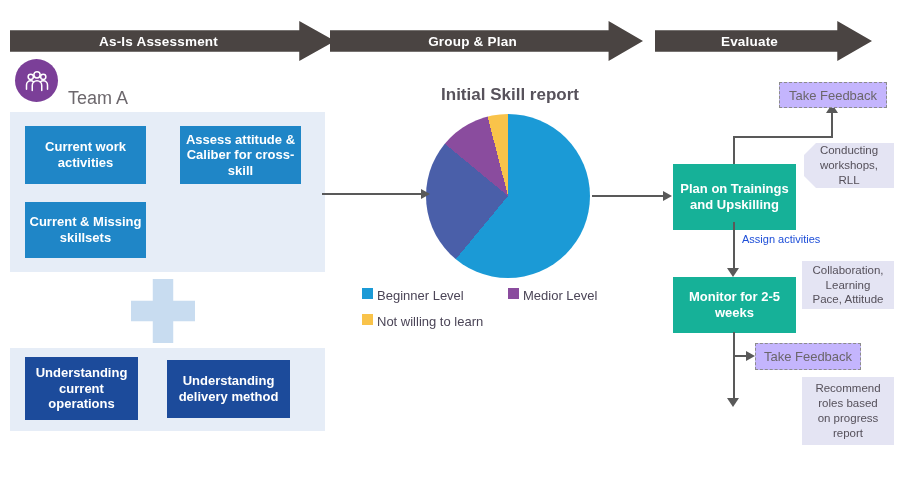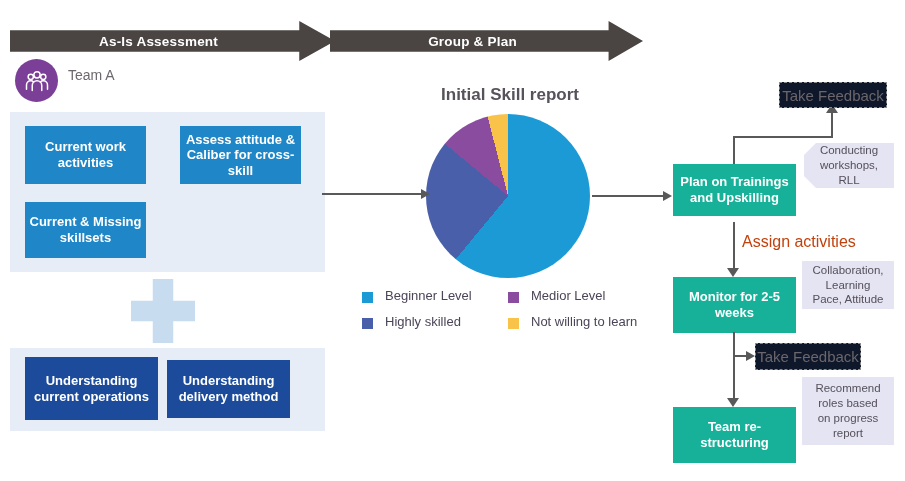--- a/index.html
+++ b/index.html
@@ -19,89 +19,92 @@
   .banner .lbl{transform:translateX(-14px)}
   .arr-a{clip-path:polygon(0 23%,89% 23%,89% 0,100% 50%,89% 100%,89% 77%,0 77%)}
   .arr-c{clip-path:polygon(0 23%,84% 23%,84% 0,100% 50%,84% 100%,84% 77%,0 77%)}
   .banner1{left:10px;width:325px}
   .banner2{left:330px;width:313px}
   .banner3{left:655px;width:217px}
 
   
   .team-circle{position:absolute;left:15px;top:59px;width:43px;height:43px;border-radius:50%;
     background:var(--team-purple);display:flex;align-items:center;justify-content:center}
-  .team-label{position:absolute;left:68px;top:67px;font-size:14px;color:#6d686d}
+  .team-label{position:absolute;left:68px;top:88px;font-size:18px;color:#6d686d}
 
   
   .panel{position:absolute;background:var(--panel)}
   .panel1{left:10px;top:112px;width:315px;height:160px}
   .panel2{left:10px;top:348px;width:315px;height:83px}
   .plus{position:absolute;left:131px;top:279px;width:64px;height:64px;background:var(--plus);
     clip-path:polygon(34% 0,66% 0,66% 34%,100% 34%,100% 66%,66% 66%,66% 100%,34% 100%,34% 66%,0 66%,0 34%,34% 34%)}
   .pbox{position:absolute;display:flex;align-items:center;justify-content:center;text-align:center;
     color:#fff;font-weight:bold;font-size:13px;line-height:1.2;padding:2px 4px}
   .blue{background:var(--box-blue)}
   .dark{background:var(--box-dark)}
   .bb1{left:25px;top:126px;width:121px;height:58px}
   .bb2{left:180px;top:126px;width:121px;height:58px}
   .bb3{left:25px;top:202px;width:121px;height:56px}
   .bb4{left:180px;top:202px;width:121px;height:56px}
-  .db1{left:25px;top:357px;width:133px;height:63px}
+  .db1{left:25px;top:357px;width:113px;height:63px}
   .db2{left:167px;top:360px;width:123px;height:58px}
 
   
   .pie-title{position:absolute;left:370px;top:85px;width:280px;text-align:center;
     font-size:17px;font-weight:bold;color:var(--title-text)}
   .pie{position:absolute;left:426px;top:114px;width:164px;height:164px;border-radius:50%}
   .legend{position:absolute;left:362px;top:288px;display:grid;
     grid-template-columns:146px auto;row-gap:11px}
-  .legend-item{display:flex;align-items:flex-end;gap:12px}
+  .legend-item{display:flex;align-items:flex-start;gap:4px}
   .legend-swatch{width:11px;height:11px;flex:0 0 11px}
   .legend-label{font-size:13px;color:#4b4557}
 
   
   .hline,.vline{position:absolute;background:var(--line)}
   .hline{height:2px}
   .vline{width:2px}
   .head{position:absolute;width:0;height:0}
   .head-right{border-top:5px solid transparent;border-bottom:5px solid transparent;border-left:9px solid var(--line)}
   .head-up{border-left:6px solid transparent;border-right:6px solid transparent;border-bottom:9px solid var(--line)}
   .head-down{border-left:6px solid transparent;border-right:6px solid transparent;border-top:9px solid var(--line)}
 
-  .flow-label{position:absolute;font-size:16px;color:#c2410c}
+  .flow-label{position:absolute;font-size:11px;color:#1d4ed8}
 
   
   .gbox{position:absolute;background:var(--green);color:#fff;font-weight:bold;font-size:13px;
     line-height:1.25;display:flex;align-items:center;justify-content:center;text-align:center;padding:2px 6px}
-  .g1{left:673px;top:164px;width:123px;height:52px}
+  .g1{left:673px;top:164px;width:123px;height:66px}
   .g2{left:673px;top:277px;width:123px;height:56px}
   .g3{left:673px;top:407px;width:123px;height:56px}
 
-  .dashed{position:absolute;background:#0f172a;border:1.6px dashed #8c8c8c;color:var(--muted);
-    font-size:15px;display:flex;align-items:center;justify-content:center;text-align:right}
+  .dashed{position:absolute;background:#c4b5fd;border:1.6px dashed #8c8c8c;color:var(--muted);
+    font-size:13px;display:flex;align-items:center;justify-content:center;text-align:right}
   .tf1{left:779px;top:82px;width:108px;height:26px}
   .tf2{left:755px;top:343px;width:106px;height:27px}
 
   .callout{position:absolute;background:var(--callout);color:#55505a;font-size:11.5px;line-height:1.3;
     display:flex;align-items:center;justify-content:center;text-align:center;padding:3px 13px}
   .c1{left:804px;top:143px;width:90px;height:45px;
     clip-path:polygon(12px 0,100% 0,100% 100%,12px 100%,0 calc(100% - 12px),0 12px)}
   .c2{left:802px;top:261px;width:92px;height:48px}
   .c3{left:802px;top:377px;width:92px;height:68px}
 </style>
 </head>
 <body>
 
 <div class="stage">
 
   <div class="banner banner1 arr-a">
     <span class="lbl">As-Is Assessment</span>
   </div>
   <div class="banner banner2 arr-a">
     <span class="lbl">Group &amp; Plan</span>
+  </div>
+  <div class="banner banner3 arr-c">
+    <span class="lbl">Evaluate</span>
   </div>
 
   <div class="team-circle">
     <svg width="30" height="30" viewBox="0 0 24 24" fill="none" stroke="#ffffff" stroke-width="1.2" stroke-linecap="round">
       <circle cx="7" cy="8.6" r="2.1"></circle>
       <path d="M3.6 18.5v-3.3c0-2 1.5-3.4 3.4-3.4 1 0 1.8.4 2.4 1"></path>
       <circle cx="17" cy="8.6" r="2.1"></circle>
       <path d="M20.4 18.5v-3.3c0-2-1.5-3.4-3.4-3.4-1 0-1.8.4-2.4 1"></path>
       <circle cx="12" cy="7" r="2.5"></circle>
       <path d="M8.2 19.5v-4c0-2.2 1.7-3.8 3.8-3.8s3.8 1.6 3.8 3.8v4"></path>
@@ -126,24 +129,20 @@
   <div class="legend">
     <div class="legend-item">
       <span class="legend-swatch" style="background: rgb(27, 154, 214);"></span>
       <span class="legend-label">Beginner Level</span>
     </div>
     <div class="legend-item">
       <span class="legend-swatch" style="background: rgb(138, 76, 158);"></span>
       <span class="legend-label">Medior Level</span>
     </div>
     <div class="legend-item">
-      <span class="legend-swatch" style="background: rgb(74, 95, 169);"></span>
-      <span class="legend-label">Highly skilled</span>
-    </div>
-    <div class="legend-item">
       <span class="legend-swatch" style="background: rgb(249, 195, 74);"></span>
       <span class="legend-label">Not willing to learn</span>
     </div>
   </div>
 
   <div class="hline" style="left:322px;top:193px;width:100px"></div>
   <div class="head head-right" style="left:421px;top:189px"></div>
 
   <div class="hline" style="left:592px;top:195px;width:72px"></div>
   <div class="head head-right" style="left:663px;top:191px"></div>
@@ -163,16 +162,15 @@
 
   <div class="gbox g2">Monitor for 2-5 weeks</div>
   <div class="callout c2">Collaboration, Learning Pace, Attitude</div>
 
   <div class="vline" style="left:733px;top:332px;height:66px"></div>
   <div class="head head-down" style="left:727px;top:398px"></div>
   <div class="hline" style="left:734px;top:355px;width:13px"></div>
   <div class="head head-right" style="left:746px;top:351px"></div>
 
   <div class="dashed tf2">Take Feedback</div>
-  <div class="gbox g3">Team re-structuring</div>
   <div class="callout c3">Recommend roles based on progress report</div>
 
 </div>
 
 </body></html>

